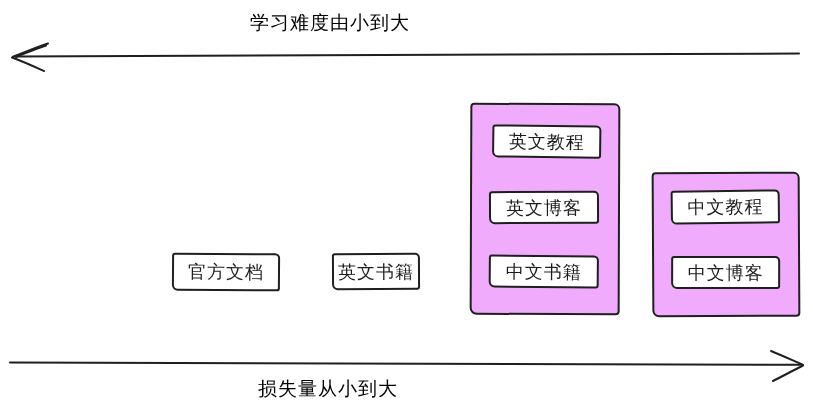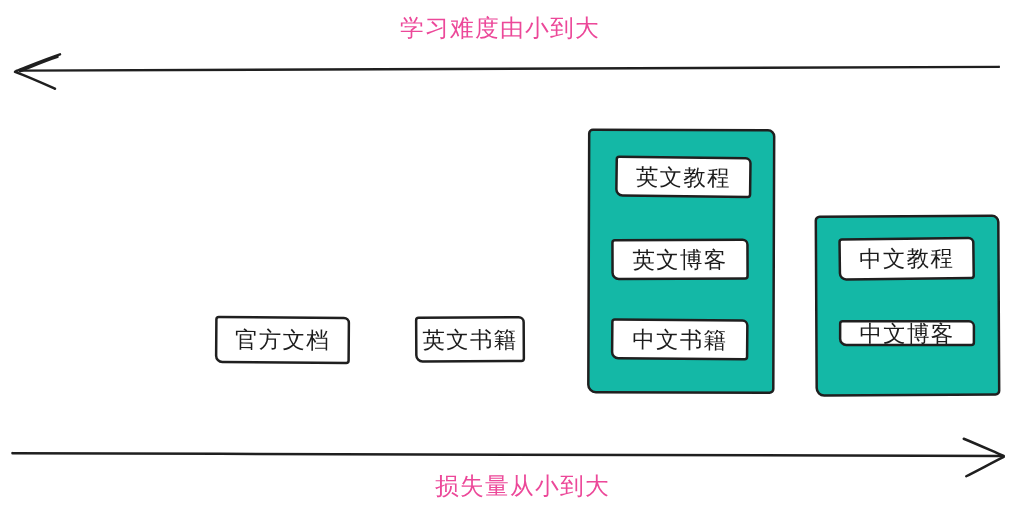--- a/index.html
+++ b/index.html
@@ -9,22 +9,22 @@
     height: 414px;
     background: #ffffff;
     font-family: "DejaVu Sans", "Liberation Sans", sans-serif;
     color: #1c1c1c;
     overflow: hidden;
   }
   .axis-label {
     position: absolute;
     font-size: 19px;
     letter-spacing: 1px;
-    text-align: right;
-    color: #ec4899;
+    text-align: left;
+    color: #000000;
     white-space: nowrap;
   }
   .axis-label.top { left: 250px; top: 10px; width: 230px; }
   .axis-label.bottom { left: 258px; top: 376px; width: 230px; }
   .arrows {
     position: absolute;
     left: 0; top: 0;
     width: 813px; height: 414px;
     pointer-events: none;
   }
@@ -40,31 +40,31 @@
     background: #ffffff;
     box-sizing: border-box;
   }
   .box.b1 { left: 12px;  top: 252px; width: 110px; height: 38px; transform: rotate(-0.5deg); }
   .box.b2 { left: 172px; top: 253px; width: 108px; height: 38px; transform: rotate(0.4deg); }
   .box.b3 { left: 332px; top: 253px; width: 88px; height: 37px; transform: rotate(-0.3deg); }
   .group {
     position: absolute;
     border: 2.5px solid #1f1f1f;
     border-radius: 4px 6px 4px 7px;
-    background: #14b8a6;
+    background: #f0abfc;
     box-sizing: border-box;
   }
   .group.g1 { left: 470px; top: 103px; width: 150px; height: 212px; transform: rotate(0.2deg); }
   .group.g2 { left: 652px; top: 172px; width: 148px; height: 145px; transform: rotate(-0.3deg); }
   .group .box { position: absolute; background: #ffffff; }
   .g1 .i1 { left: 20px; top: 20px;  width: 109px; height: 33px; transform: rotate(0.5deg); }
   .g1 .i2 { left: 17px; top: 86px;  width: 110px; height: 33px; transform: rotate(-0.4deg); }
   .g1 .i3 { left: 17px; top: 150px; width: 110px; height: 33px; transform: rotate(0.3deg); }
   .g2 .i1 { left: 17px; top: 16px;  width: 109px; height: 34px; transform: rotate(-0.4deg); }
-  .g2 .i2 { left: 17px; top: 82px;  width: 109px; height: 21px; transform: rotate(0.4deg); }
+  .g2 .i2 { left: 17px; top: 82px;  width: 109px; height: 33px; transform: rotate(0.4deg); }
 </style>
 </head>
 <body>
 
 <div class="canvas">
 
   <div class="axis-label top">学习难度由小到大</div>
 
   <svg class="arrows" viewBox="0 0 813 414" xmlns="http://www.w3.org/2000/svg" fill="none" stroke="#1f1f1f" stroke-width="2" stroke-linecap="round">
     <g>

